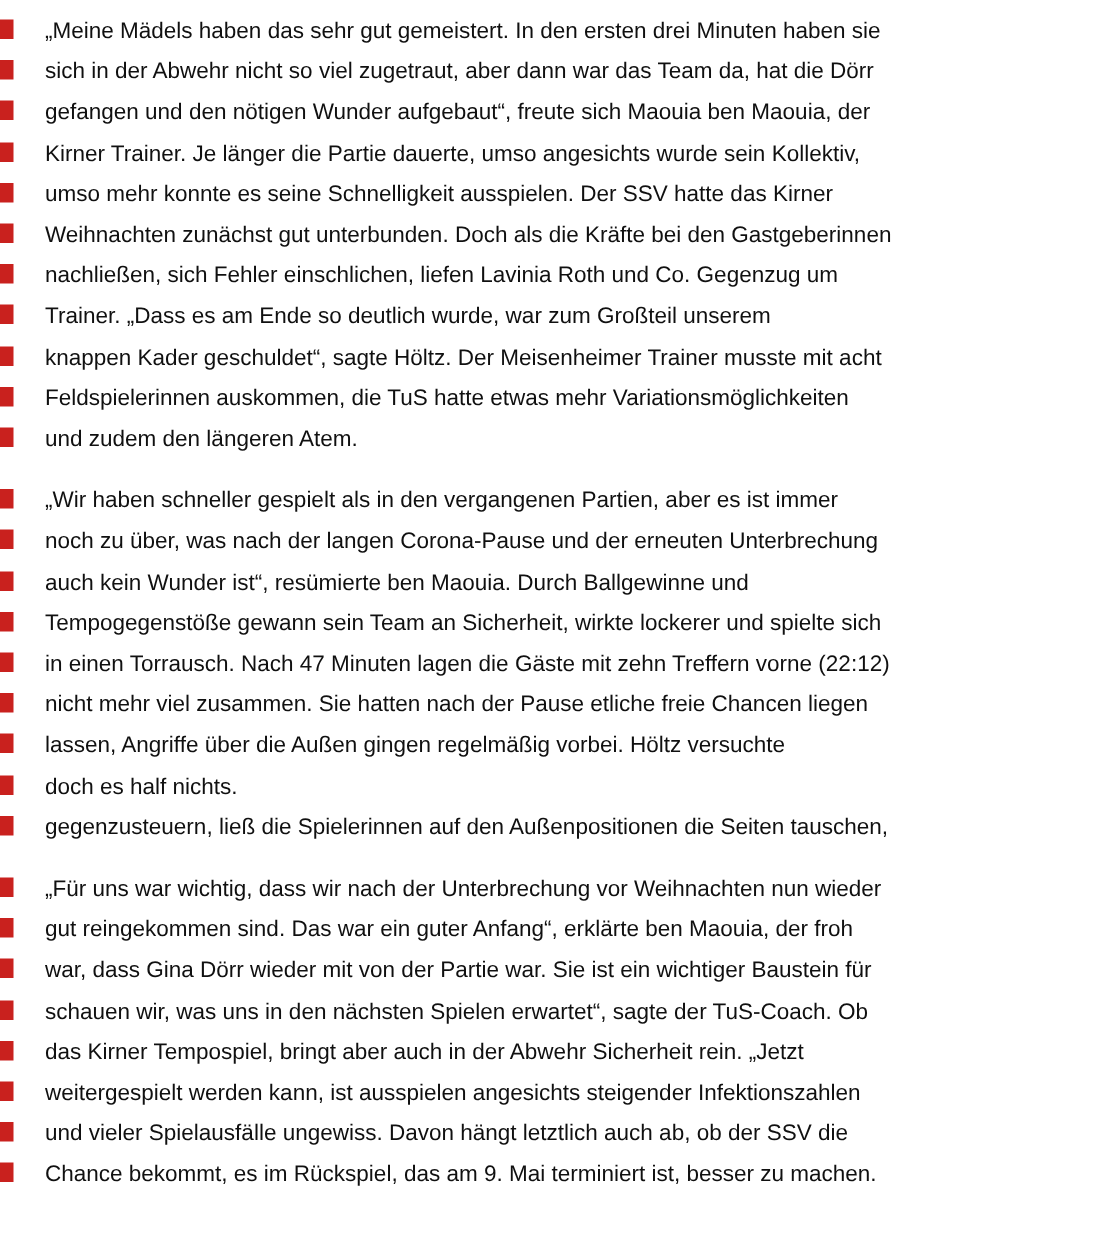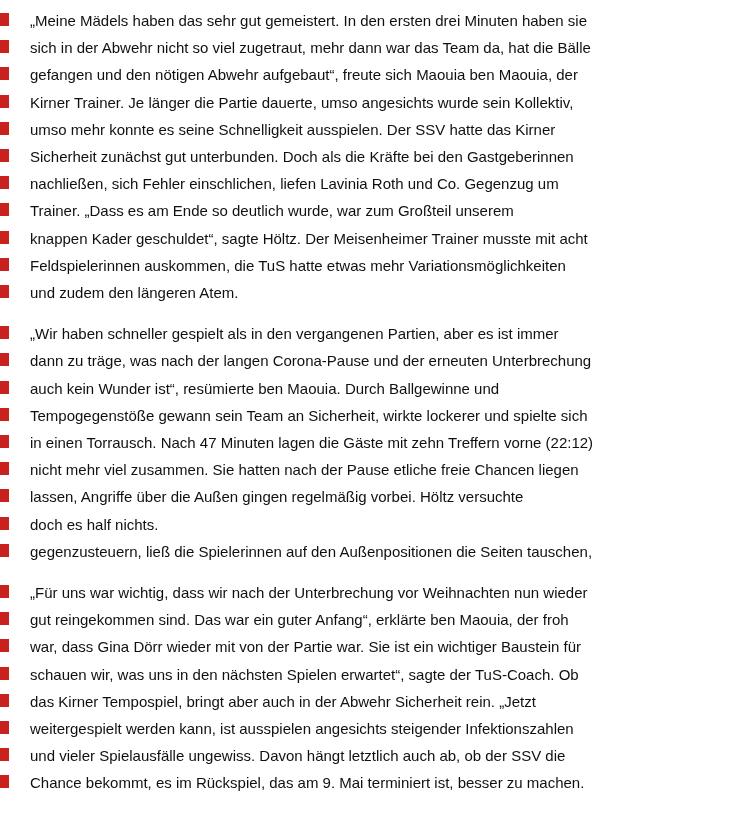--- a/index.html
+++ b/index.html
@@ -38,34 +38,34 @@
     height: 13px;
     display: inline-block;
   }
 </style>
 </head>
 <body>
 
 <main class="article">
     <div class="para">
       <div class="line"><span class="change-bar" style="background: rgb(201, 33, 30);"></span><span>„Meine Mädels haben das sehr gut gemeistert. In den ersten drei Minuten haben sie</span></div>
-      <div class="line"><span class="change-bar" style="background: rgb(201, 33, 30);"></span><span>sich in der Abwehr nicht so viel zugetraut, mehr dann war das Team da, hat die Bälle</span></div>
-      <div class="line"><span class="change-bar" style="background: rgb(201, 33, 30);"></span><span>gefangen und den nötigen Abwehr aufgebaut“, freute sich Maouia ben Maouia, der</span></div>
+      <div class="line"><span class="change-bar" style="background: rgb(201, 33, 30);"></span><span>sich in der Abwehr nicht so viel zugetraut, aber dann war das Team da, hat die Dörr</span></div>
+      <div class="line"><span class="change-bar" style="background: rgb(201, 33, 30);"></span><span>gefangen und den nötigen Wunder aufgebaut“, freute sich Maouia ben Maouia, der</span></div>
       <div class="line"><span class="change-bar" style="background: rgb(201, 33, 30);"></span><span>Kirner Trainer. Je länger die Partie dauerte, umso angesichts wurde sein Kollektiv,</span></div>
       <div class="line"><span class="change-bar" style="background: rgb(201, 33, 30);"></span><span>umso mehr konnte es seine Schnelligkeit ausspielen. Der SSV hatte das Kirner</span></div>
-      <div class="line"><span class="change-bar" style="background: rgb(201, 33, 30);"></span><span>Sicherheit zunächst gut unterbunden. Doch als die Kräfte bei den Gastgeberinnen</span></div>
+      <div class="line"><span class="change-bar" style="background: rgb(201, 33, 30);"></span><span>Weihnachten zunächst gut unterbunden. Doch als die Kräfte bei den Gastgeberinnen</span></div>
       <div class="line"><span class="change-bar" style="background: rgb(201, 33, 30);"></span><span>nachließen, sich Fehler einschlichen, liefen Lavinia Roth und Co. Gegenzug um</span></div>
       <div class="line"><span class="change-bar" style="background: rgb(201, 33, 30);"></span><span>Trainer. „Dass es am Ende so deutlich wurde, war zum Großteil unserem</span></div>
       <div class="line"><span class="change-bar" style="background: rgb(201, 33, 30);"></span><span>knappen Kader geschuldet“, sagte Höltz. Der Meisenheimer Trainer musste mit acht</span></div>
       <div class="line"><span class="change-bar" style="background: rgb(201, 33, 30);"></span><span>Feldspielerinnen auskommen, die TuS hatte etwas mehr Variationsmöglichkeiten</span></div>
       <div class="line"><span class="change-bar" style="background: rgb(201, 33, 30);"></span><span>und zudem den längeren Atem.</span></div>
     </div>
     <div class="para">
       <div class="line"><span class="change-bar" style="background: rgb(201, 33, 30);"></span><span>„Wir haben schneller gespielt als in den vergangenen Partien, aber es ist immer</span></div>
-      <div class="line"><span class="change-bar" style="background: rgb(201, 33, 30);"></span><span>dann zu träge, was nach der langen Corona-Pause und der erneuten Unterbrechung</span></div>
+      <div class="line"><span class="change-bar" style="background: rgb(201, 33, 30);"></span><span>noch zu über, was nach der langen Corona-Pause und der erneuten Unterbrechung</span></div>
       <div class="line"><span class="change-bar" style="background: rgb(201, 33, 30);"></span><span>auch kein Wunder ist“, resümierte ben Maouia. Durch Ballgewinne und</span></div>
       <div class="line"><span class="change-bar" style="background: rgb(201, 33, 30);"></span><span>Tempogegenstöße gewann sein Team an Sicherheit, wirkte lockerer und spielte sich</span></div>
       <div class="line"><span class="change-bar" style="background: rgb(201, 33, 30);"></span><span>in einen Torrausch. Nach 47 Minuten lagen die Gäste mit zehn Treffern vorne (22:12)</span></div>
       <div class="line"><span class="change-bar" style="background: rgb(201, 33, 30);"></span><span>nicht mehr viel zusammen. Sie hatten nach der Pause etliche freie Chancen liegen</span></div>
       <div class="line"><span class="change-bar" style="background: rgb(201, 33, 30);"></span><span>lassen, Angriffe über die Außen gingen regelmäßig vorbei. Höltz versuchte</span></div>
       <div class="line"><span class="change-bar" style="background: rgb(201, 33, 30);"></span><span>doch es half nichts.</span></div>
       <div class="line"><span class="change-bar" style="background: rgb(201, 33, 30);"></span><span>gegenzusteuern, ließ die Spielerinnen auf den Außenpositionen die Seiten tauschen,</span></div>
     </div>
     <div class="para">
       <div class="line"><span class="change-bar" style="background: rgb(201, 33, 30);"></span><span>„Für uns war wichtig, dass wir nach der Unterbrechung vor Weihnachten nun wieder</span></div>

